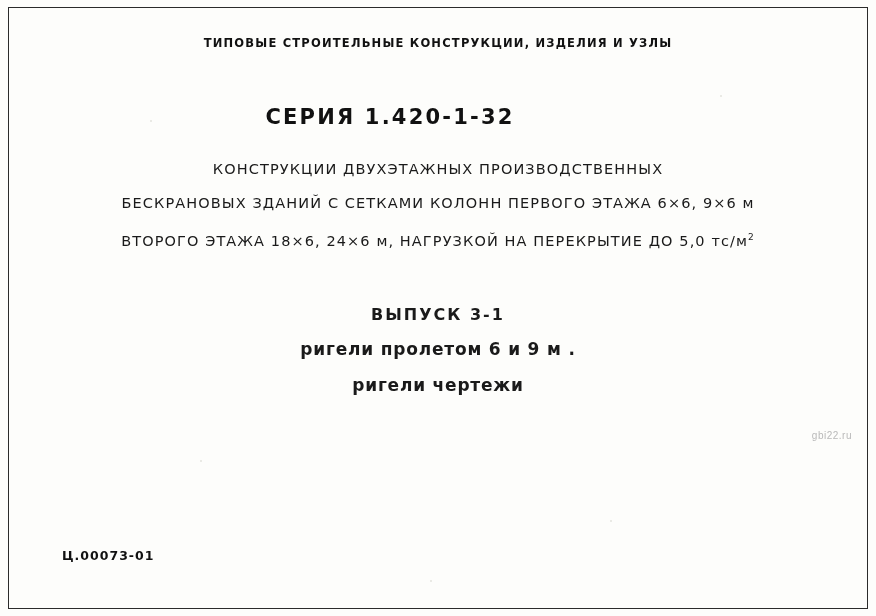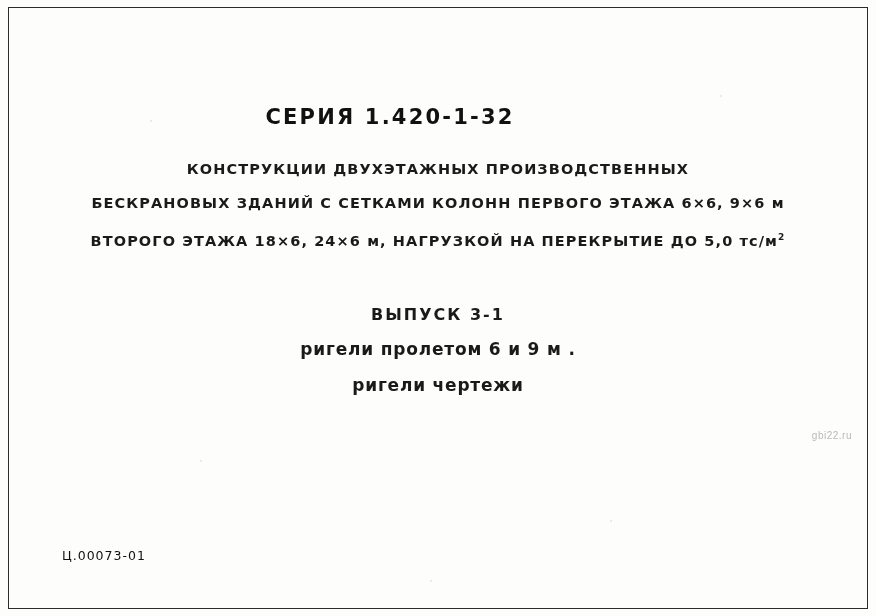--- a/index.html
+++ b/index.html
@@ -72,21 +72,21 @@
     position: absolute;
     top: 152px;
     left: 0;
     width: 876px;
     text-align: center;
   }
   .title-line {
     font-family: "DejaVu Sans", sans-serif;
     font-size: 14.5px;
     letter-spacing: 1.1px;
-    font-weight: 700;
+    font-weight: 400;
     line-height: 34px;
     white-space: nowrap;
   }
   .title-line sup {
     font-size: 9px;
     vertical-align: super;
   }
 
   .issue-block {
     position: absolute;
@@ -110,21 +110,21 @@
     font-weight: 700;
     line-height: 36px;
     white-space: nowrap;
   }
 
   .code-line {
     left: 62px;
     top: 548px;
     font-size: 12.5px;
     letter-spacing: 1px;
-    font-weight: 400;
+    font-weight: 700;
     text-align: right;
   }
 
   .watermark {
     position: absolute;
     right: 24px;
     top: 430px;
     font-family: "Liberation Sans", sans-serif;
     font-size: 10px;
     color: #b9b9b9;
@@ -142,20 +142,21 @@
   }
 </style>
 </head>
 <body>
 
 <div class="page">
   <div class="frame">
     <div class="frame-inner"></div>
   </div>
 
+  <div class="txt header-line">ТИПОВЫЕ СТРОИТЕЛЬНЫЕ КОНСТРУКЦИИ, ИЗДЕЛИЯ И УЗЛЫ</div>
 
   <div class="txt series-line">СЕРИЯ 1.420-1-32</div>
 
   <div class="title-block">
     <div class="title-line">КОНСТРУКЦИИ ДВУХЭТАЖНЫХ  ПРОИЗВОДСТВЕННЫХ</div>
     <div class="title-line">БЕСКРАНОВЫХ ЗДАНИЙ С СЕТКАМИ КОЛОНН ПЕРВОГО  ЭТАЖА 6×6, 9×6 м</div>
     <div class="title-line">
       <span>ВТОРОГО  ЭТАЖА 18×6,  24×6 м, НАГРУЗКОЙ НА ПЕРЕКРЫТИЕ ДО 5,0 тс/м</span><sup>2</sup>
     </div>
   </div>

